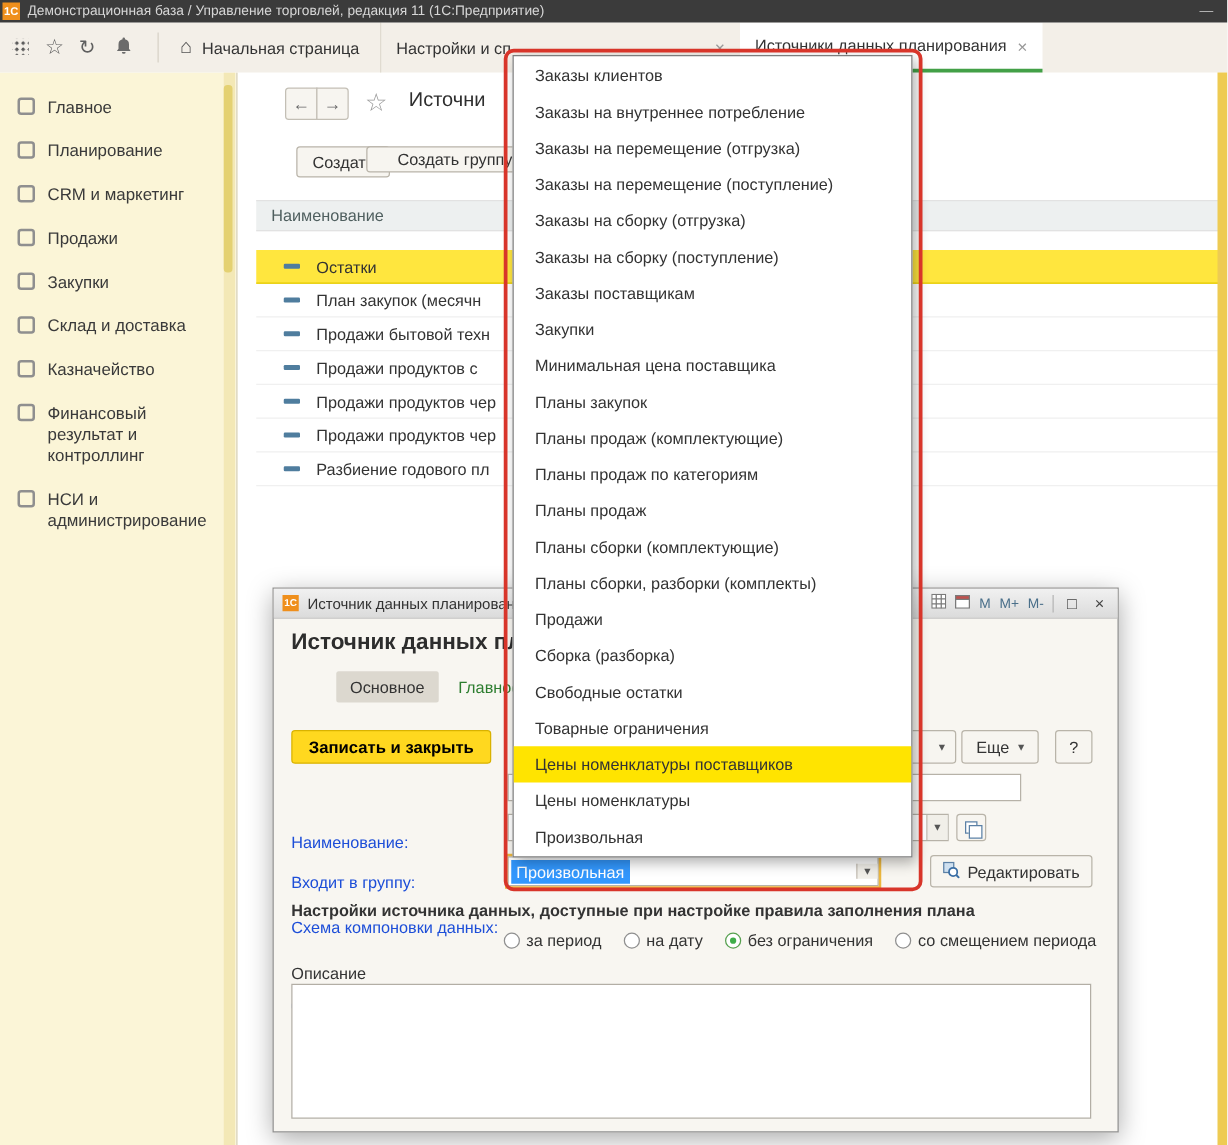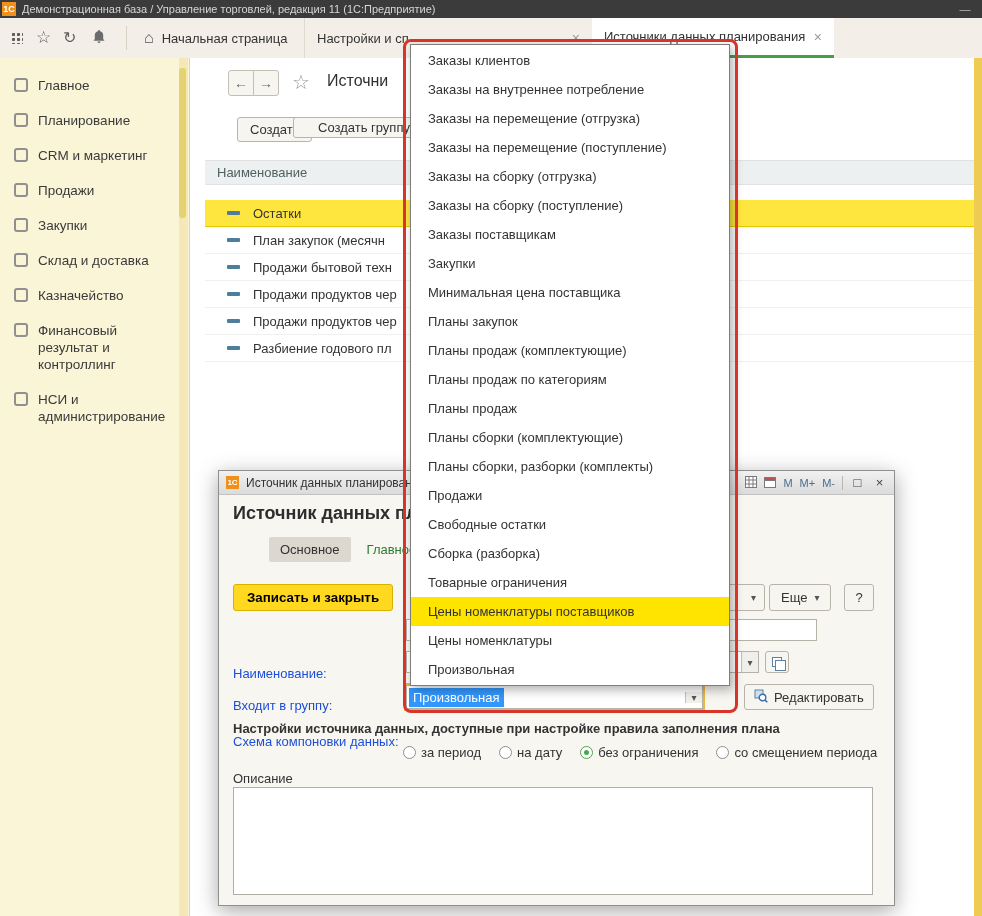--- a/index.html
+++ b/index.html
@@ -220,20 +220,24 @@
       <div class="trow">
         <span class="row-icon"></span>
         <span class="row-text">План закупок (месячн</span>
       </div>
       <div class="trow">
         <span class="row-icon"></span>
         <span class="row-text">Продажи бытовой техн</span>
       </div>
       <div class="trow">
         <span class="row-icon"></span>
+        <span class="row-text">Продажи продуктов с</span>
+      </div>
+      <div class="trow">
+        <span class="row-icon"></span>
         <span class="row-text">Продажи продуктов чер</span>
       </div>
       <div class="trow">
         <span class="row-icon"></span>
         <span class="row-text">Продажи продуктов чер</span>
       </div>
       <div class="trow">
         <span class="row-icon"></span>
         <span class="row-text">Разбиение годового пл</span>
       </div>
@@ -346,22 +350,22 @@
       <div class="dd-item">Заказы поставщикам</div>
       <div class="dd-item">Закупки</div>
       <div class="dd-item">Минимальная цена поставщика</div>
       <div class="dd-item">Планы закупок</div>
       <div class="dd-item">Планы продаж (комплектующие)</div>
       <div class="dd-item">Планы продаж по категориям</div>
       <div class="dd-item">Планы продаж</div>
       <div class="dd-item">Планы сборки (комплектующие)</div>
       <div class="dd-item">Планы сборки, разборки (комплекты)</div>
       <div class="dd-item">Продажи</div>
+      <div class="dd-item">Сборка (разборка)</div>
       <div class="dd-item">Свободные остатки</div>
-      <div class="dd-item">Сборка (разборка)</div>
       <div class="dd-item">Товарные ограничения</div>
       <div class="dd-item highlighted">Цены номенклатуры поставщиков</div>
       <div class="dd-item">Цены номенклатуры</div>
       <div class="dd-item">Произвольная</div>
     </div>
 
   <div class="annotation"></div>
 
 </div>
 

